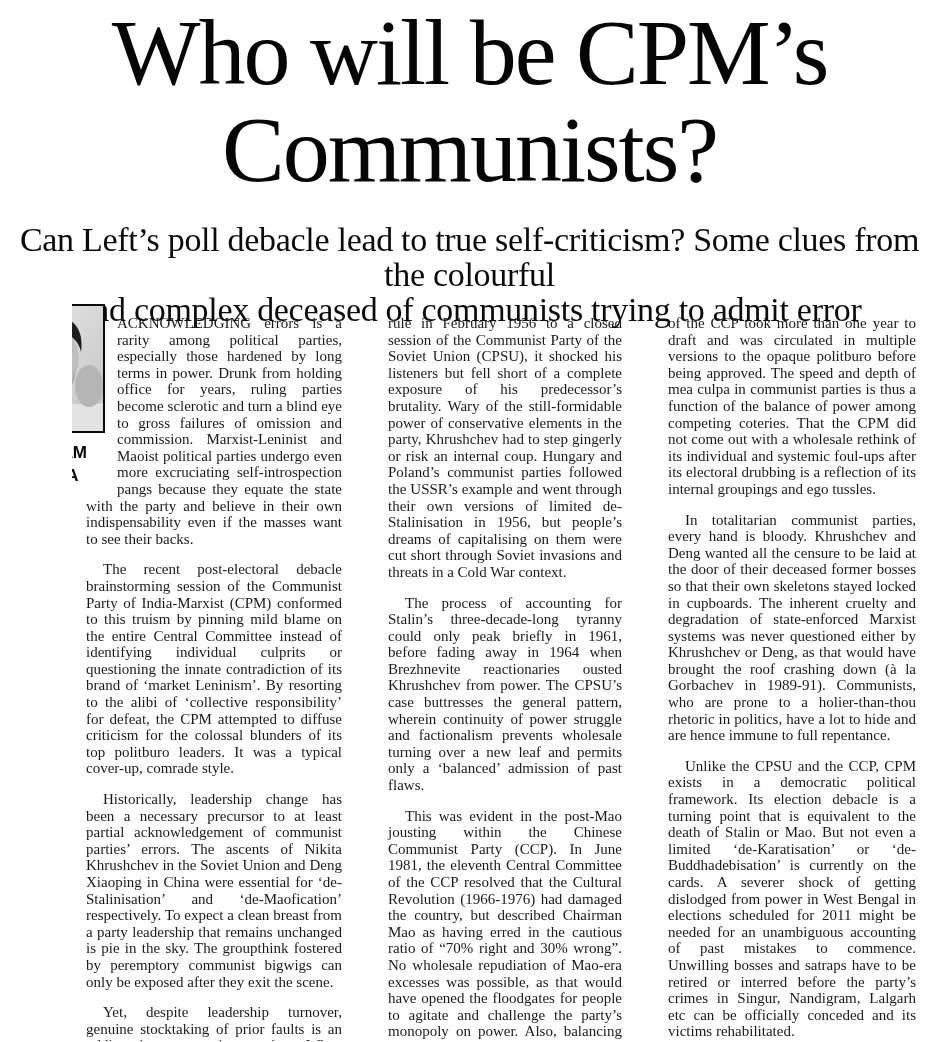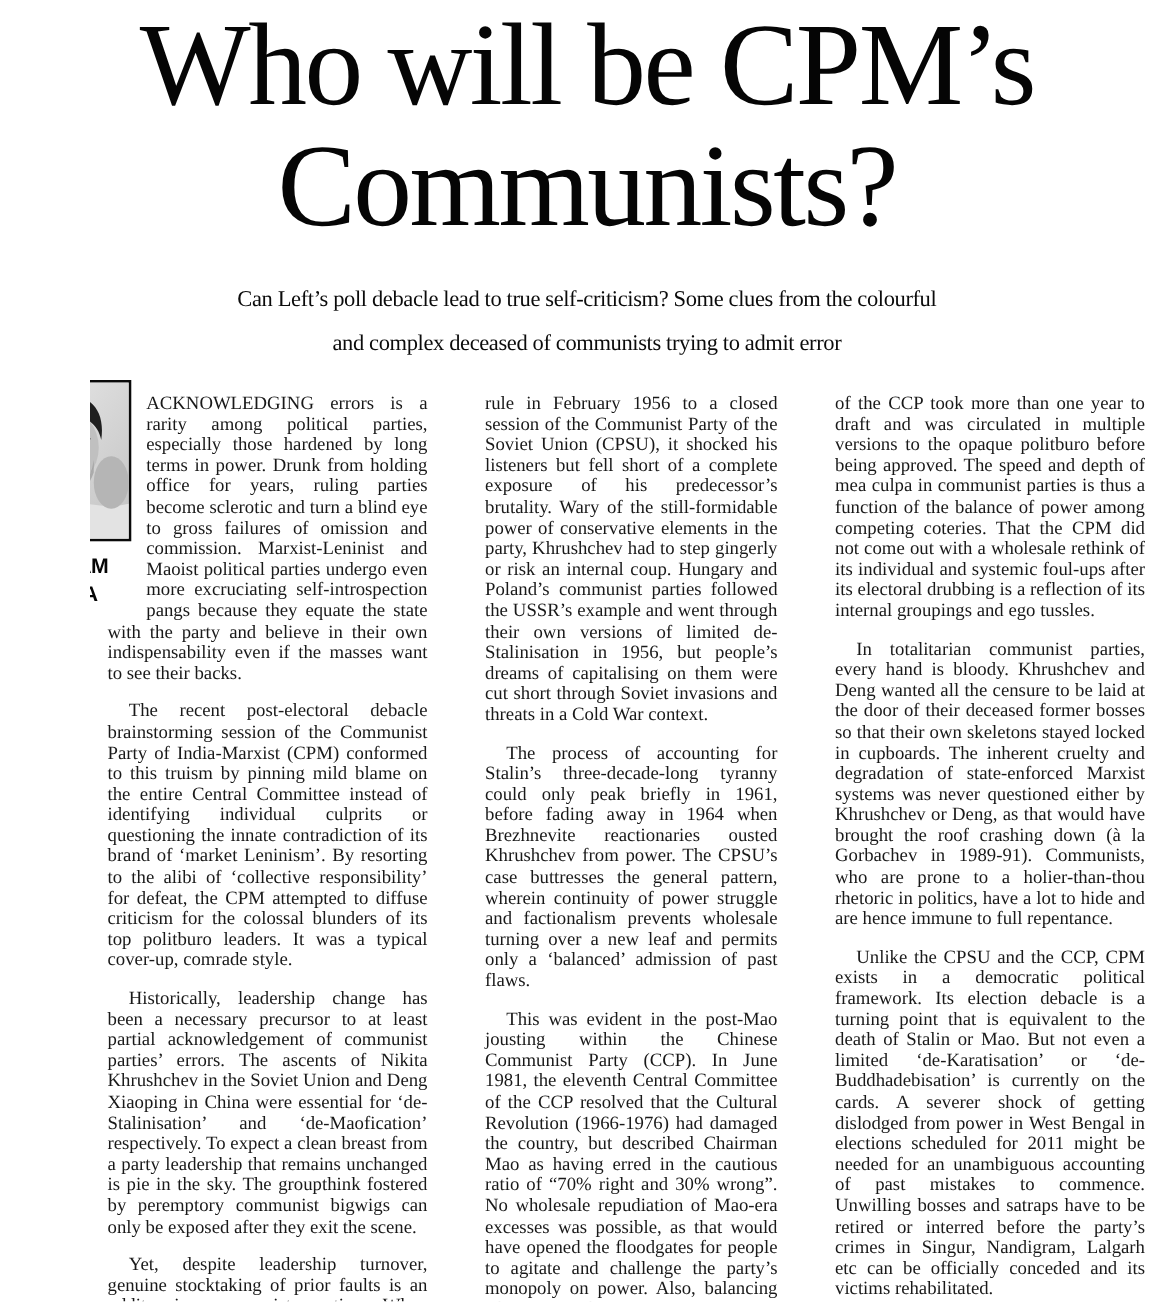--- a/index.html
+++ b/index.html
@@ -21,21 +21,21 @@
     font-size: 94px;
     line-height: 97px;
     letter-spacing: -2px;
     color: #050505;
   }
   .subtitle {
     margin: 24px 0 0 0;
     text-align: center;
     font-family: "Liberation Serif", serif;
     font-weight: normal;
-    font-size: 18px;
+    font-size: 34px;
     line-height: 35px;
     letter-spacing: -0.3px;
     color: #0b0b0b;
   }
   .article-body {
     position: absolute;
     left: 72px;
     top: 301px;
     width: 858px;
     height: 740px;

